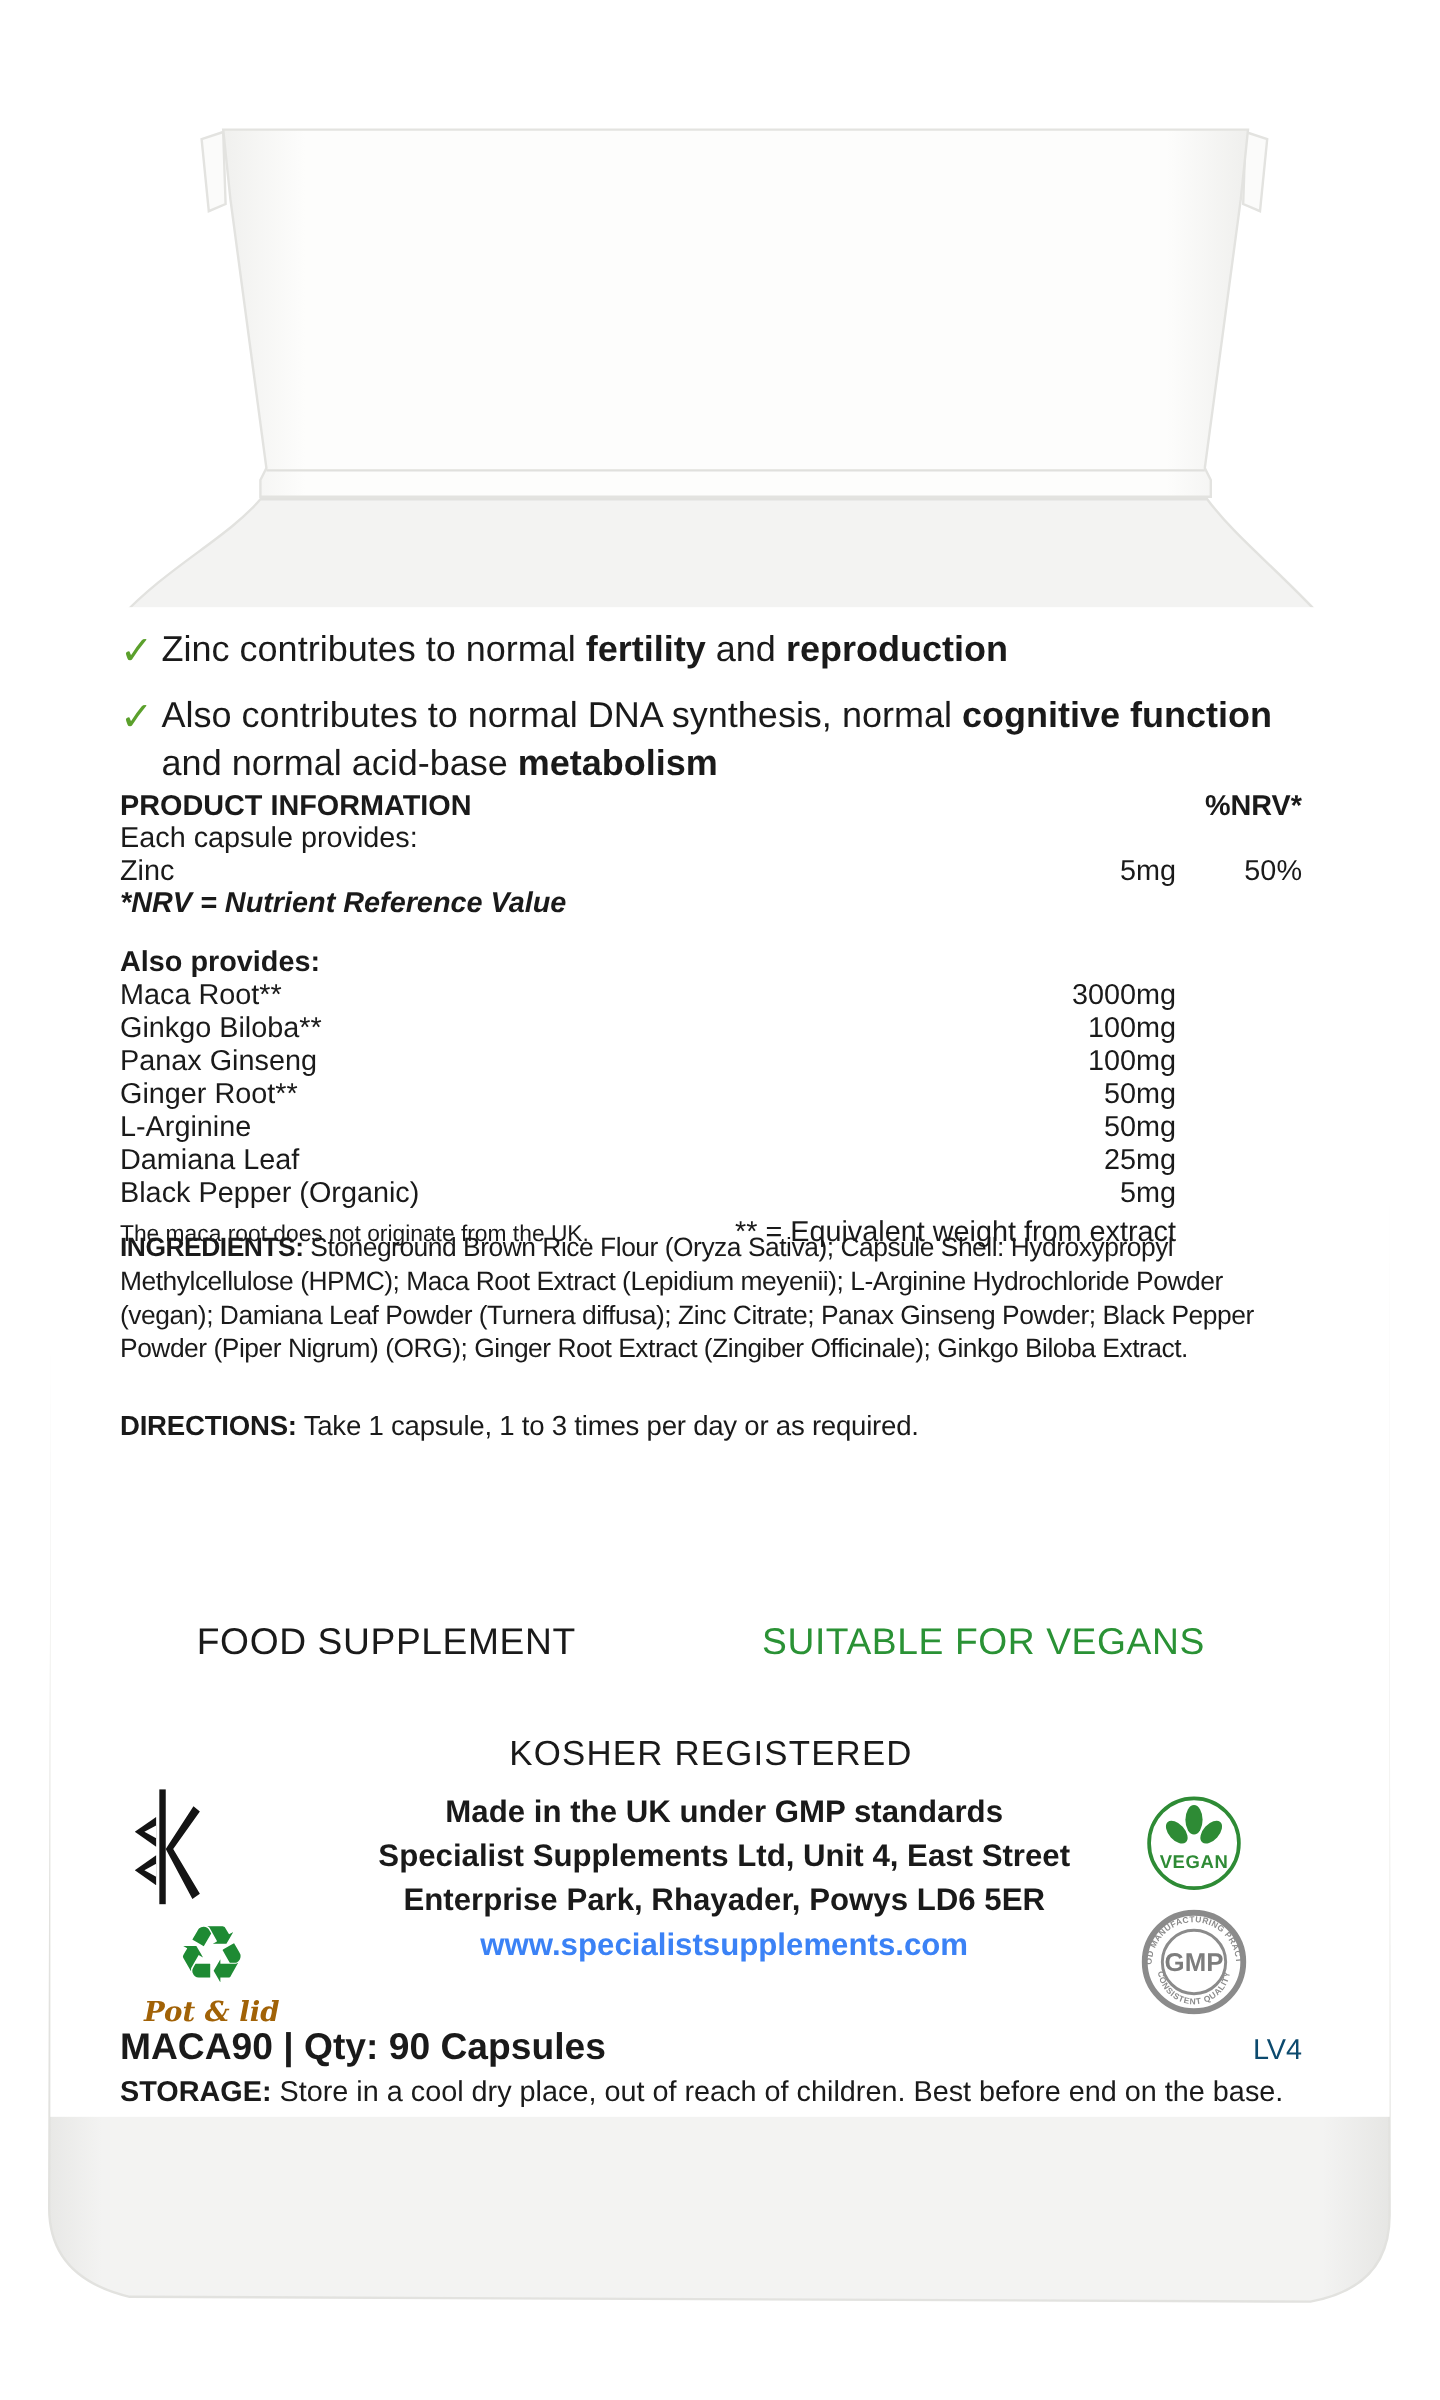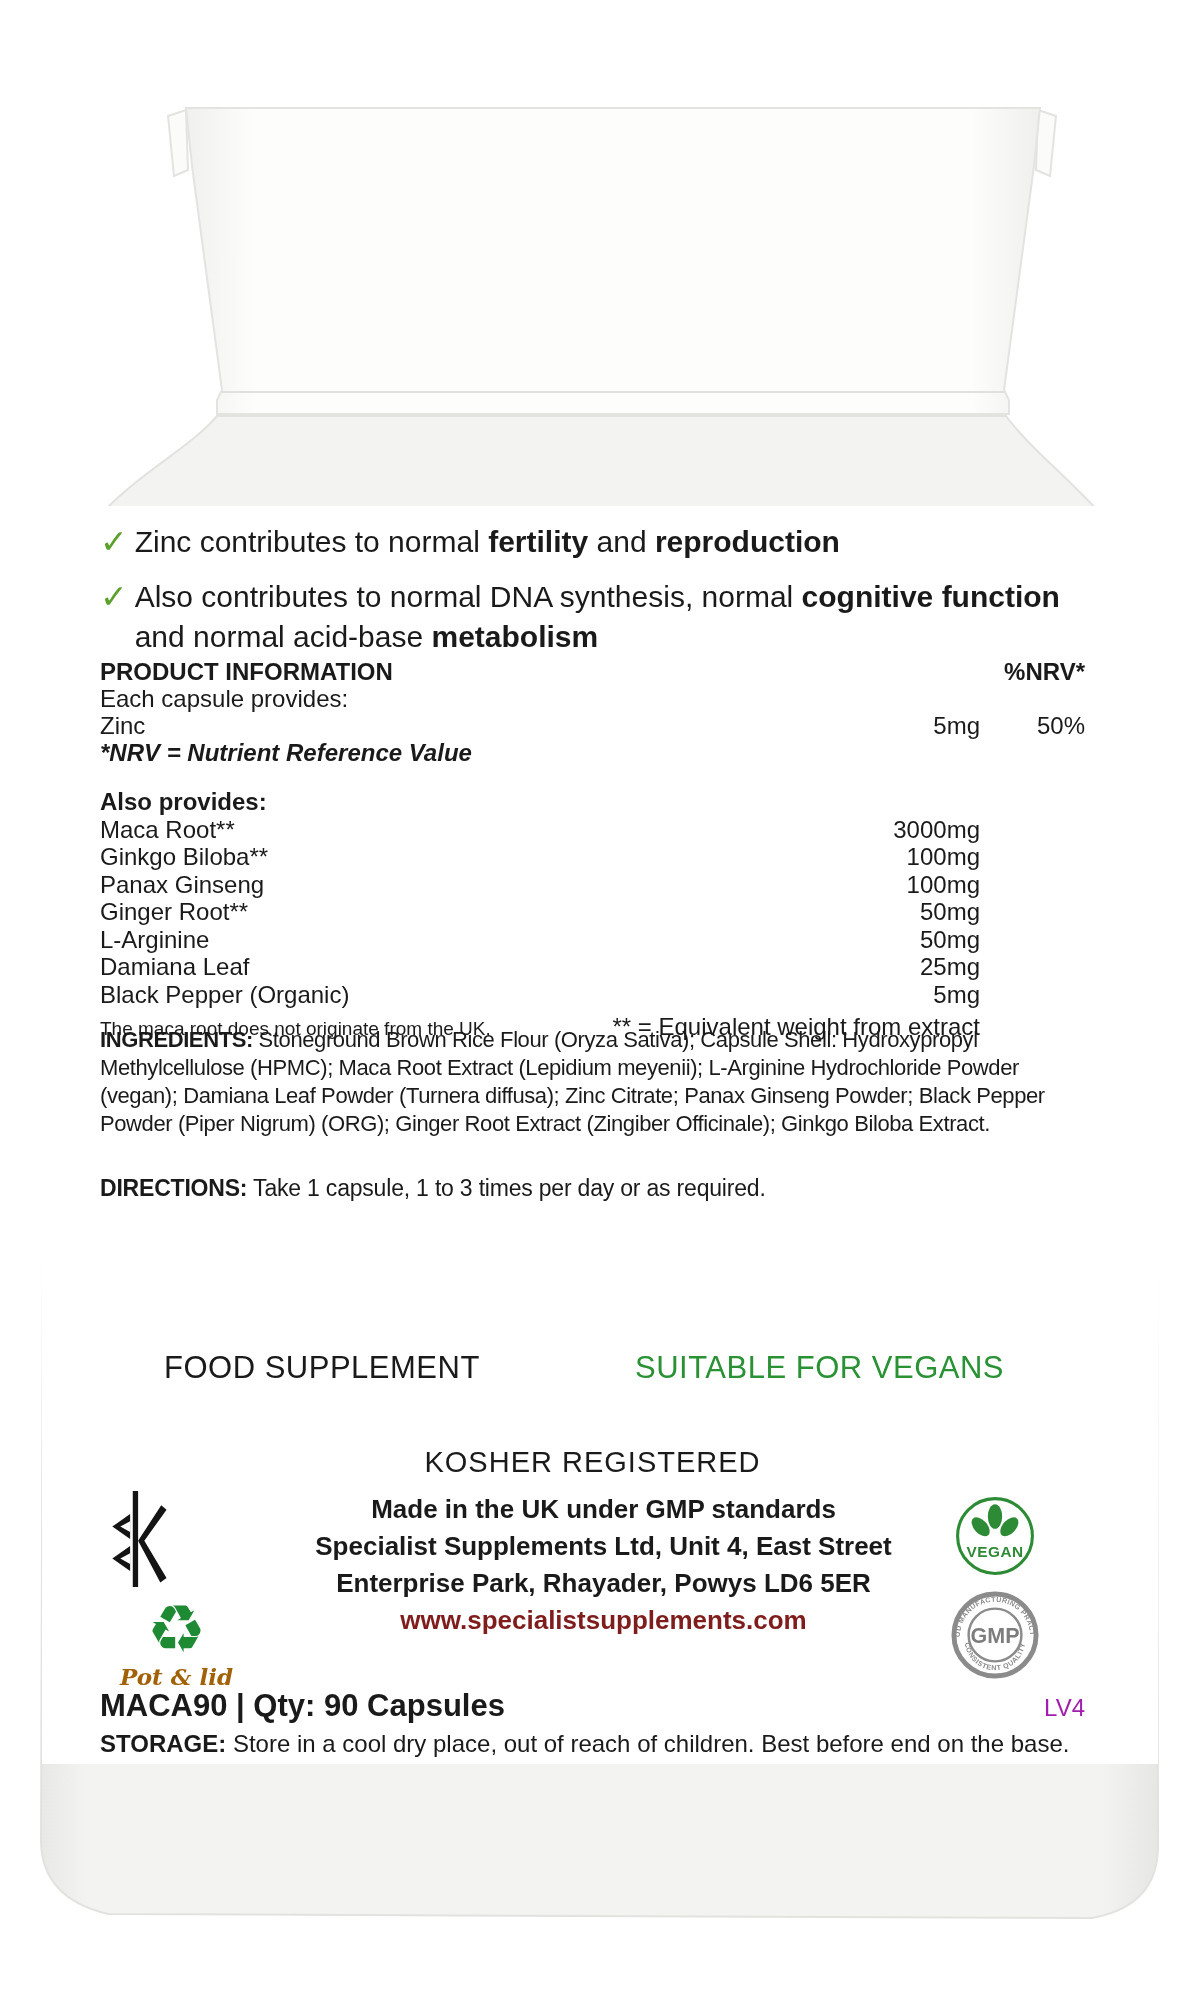--- a/index.html
+++ b/index.html
@@ -37,26 +37,26 @@
   .supp-right{margin-right:81px;color:#2a9235;}
   .sec-kosher{top:940px;text-align:center;font-size:29px;letter-spacing:1px;}
   
   .sec-logos{top:985px;display:flex;align-items:flex-start;}
   .logo-col-left{width:170px;margin-left:2px;display:flex;flex-direction:column;align-items:flex-start;}
   .recycle-wrap{margin-top:8px;margin-left:18px;display:flex;flex-direction:column;align-items:center;}
   .recycle-glyph{font-size:66px;line-height:70px;color:#1e8a33;font-family:"DejaVu Sans",sans-serif;}
   .recycle-caption{font-family:"DejaVu Serif","Liberation Serif",serif;font-style:italic;font-weight:bold;
                    color:#a16207;font-size:23px;margin-top:-2px;}
   .mfg-col{flex:1;text-align:center;font-size:26px;font-weight:bold;line-height:37px;}
-  .mfg-web{color:#7f1d1d;}
+  .mfg-web{color:#3b82f6;}
   .badge-col{width:120px;margin-right:30px;display:flex;flex-direction:column;align-items:center;gap:14px;margin-top:4px;justify-content:center;}
   
   .sec-footer{top:1182px;display:flex;align-items:baseline;}
   .sku{font-size:31px;font-weight:bold;}
-  .lv{margin-left:auto;color:#a21caf;font-size:24px;}
+  .lv{margin-left:auto;color:#0c4a6e;font-size:24px;}
   .sec-storage{top:1224px;font-size:24px;}
 </style>
 </head>
 <body>
 
 <div class="scene">
 
   <svg class="bottle-svg" width="1200" height="2000" viewBox="0 0 1200 2000" aria-hidden="true">
     <defs>
       <linearGradient id="bodyGrad" x1="0" y1="0" x2="1" y2="0">

